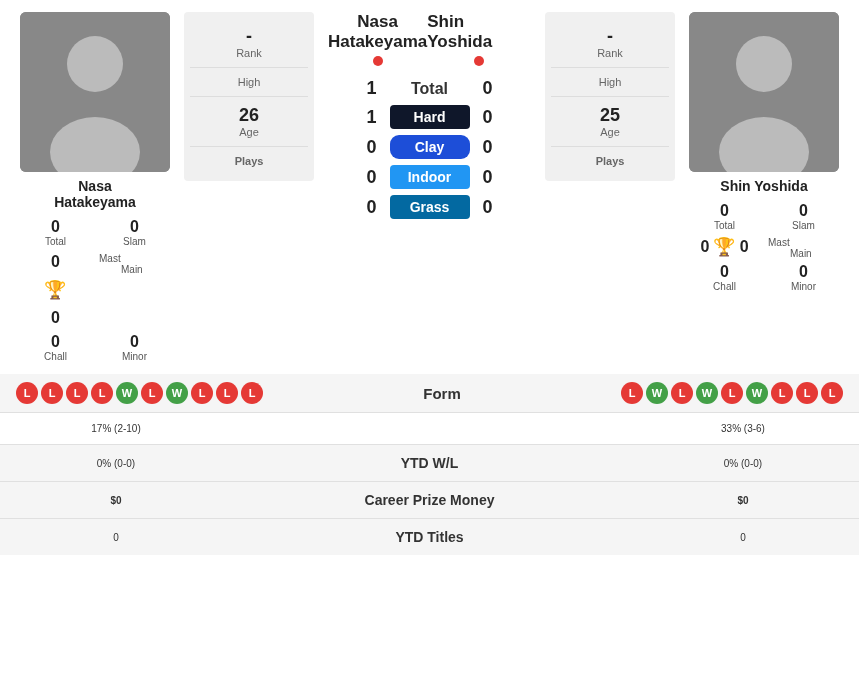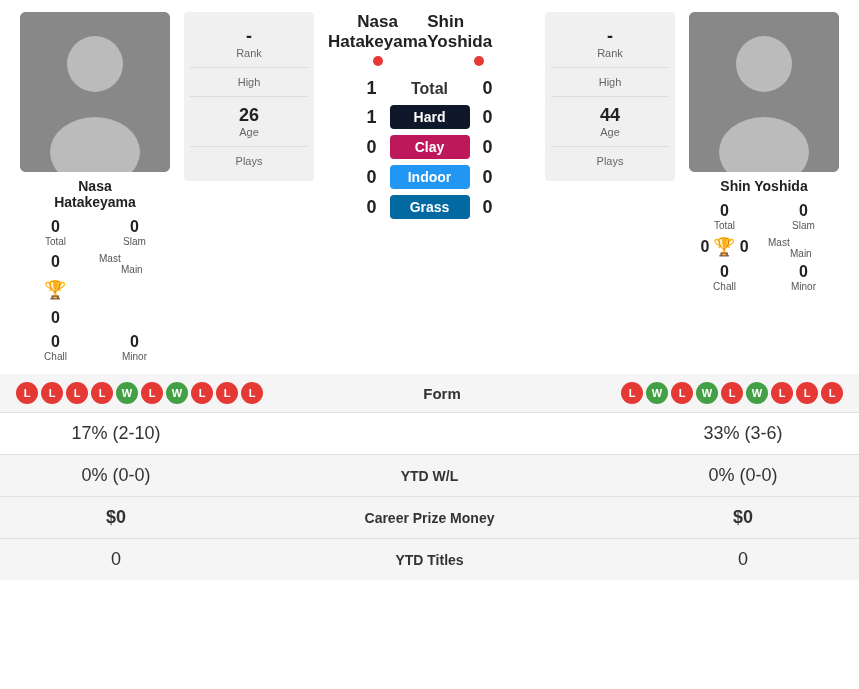--- a/index.html
+++ b/index.html
@@ -78,21 +78,21 @@
       display: flex;
       flex-direction: column;
       gap: 0;
     }
 
     .stat-block {
       text-align: center;
       padding: 8px 4px;
       border-bottom: 1px solid #ddd;
     }
-    .stat-block:last-child { border-bottom: none; }
+    .stat-block:last-child { border-bottom: none; font-weight: bold; }
 
     .stat-block-value {
       font-size: 18px;
       font-weight: bold;
     }
 
     .stat-block-label {
       font-size: 11px;
       color: #666;
     }
@@ -132,21 +132,21 @@
       border-radius: 4px;
       color: white;
       font-size: 14px;
       font-weight: bold;
       padding: 4px 18px;
       min-width: 80px;
       text-align: center;
     }
 
     .hard-badge { background: #0f172a; }
-    .clay-badge { background: #be185d; }
+    .clay-badge { background: #1d4ed8; border-radius: 9px; }
     .indoor-badge { background: #2196F3; }
     .grass-badge { background: #0369a1; }
 
     .total-label {
       font-size: 16px;
       font-weight: bold;
       color: #333;
       min-width: 80px;
       text-align: center;
     }
@@ -218,21 +218,21 @@
 
     .stats-row-label {
       font-size: 14px;
       font-weight: bold;
       color: #333;
       text-align: center;
       flex: 1;
     }
 
     .stats-row-value {
-      font-size: 18px;
+      font-size: 10px;
       color: #333;
       width: 200px;
       text-align: center;
     }
 
     .stats-row-value-bold {
       font-weight: bold;
     }
 
     .top-left {
@@ -374,21 +374,21 @@
     <div style="display:flex; flex-direction:column; gap:4px; margin: 0 4px; width:130px; flex-shrink:0;">
       <div class="right-stats-card">
         <div class="stat-block">
           <div class="stat-block-value">-</div>
           <div class="stat-block-label">Rank</div>
         </div>
         <div class="stat-block">
           <div class="stat-block-label">High</div>
         </div>
         <div class="stat-block">
-          <div class="stat-block-value">44</div>
+          <div class="stat-block-value">25</div>
           <div class="stat-block-label">Age</div>
         </div>
         <div class="stat-block">
           <div class="stat-block-label">Plays</div>
         </div>
       </div>
     </div>
 
     <div class="top-right">
       <div class="player-avatar">

